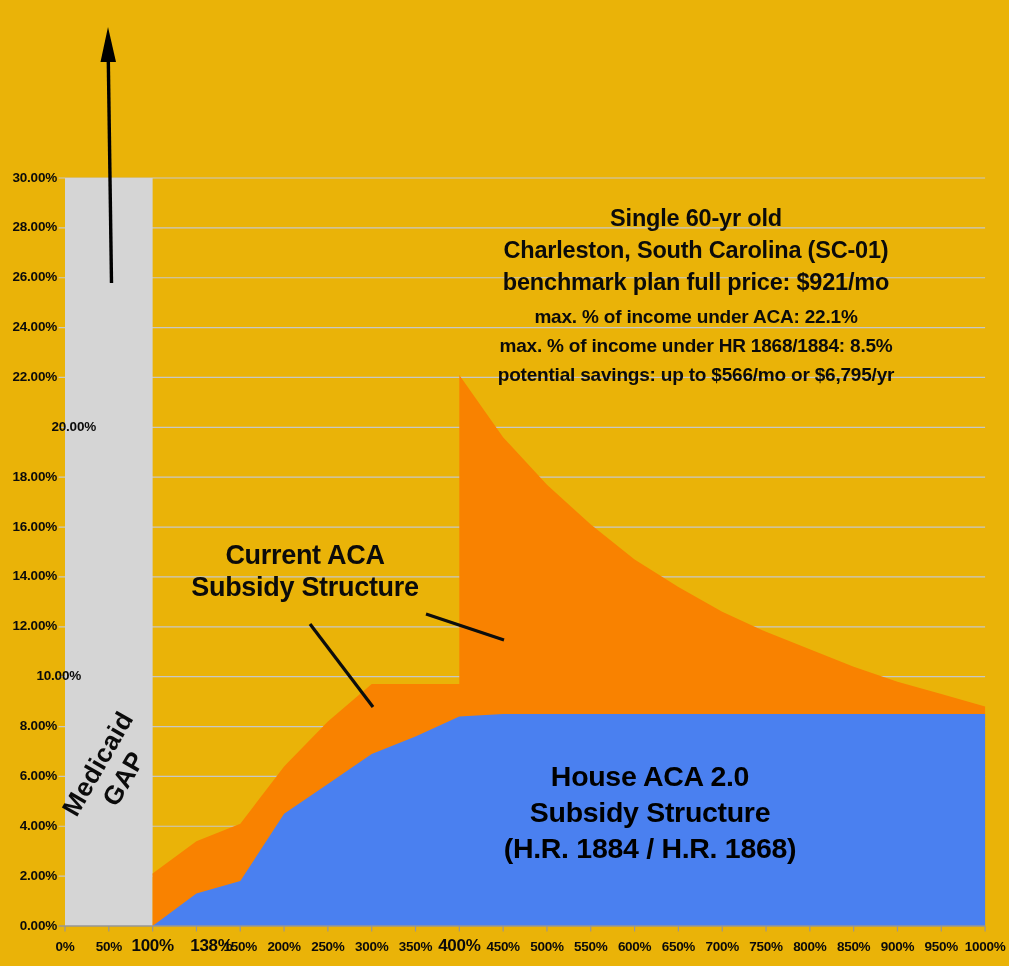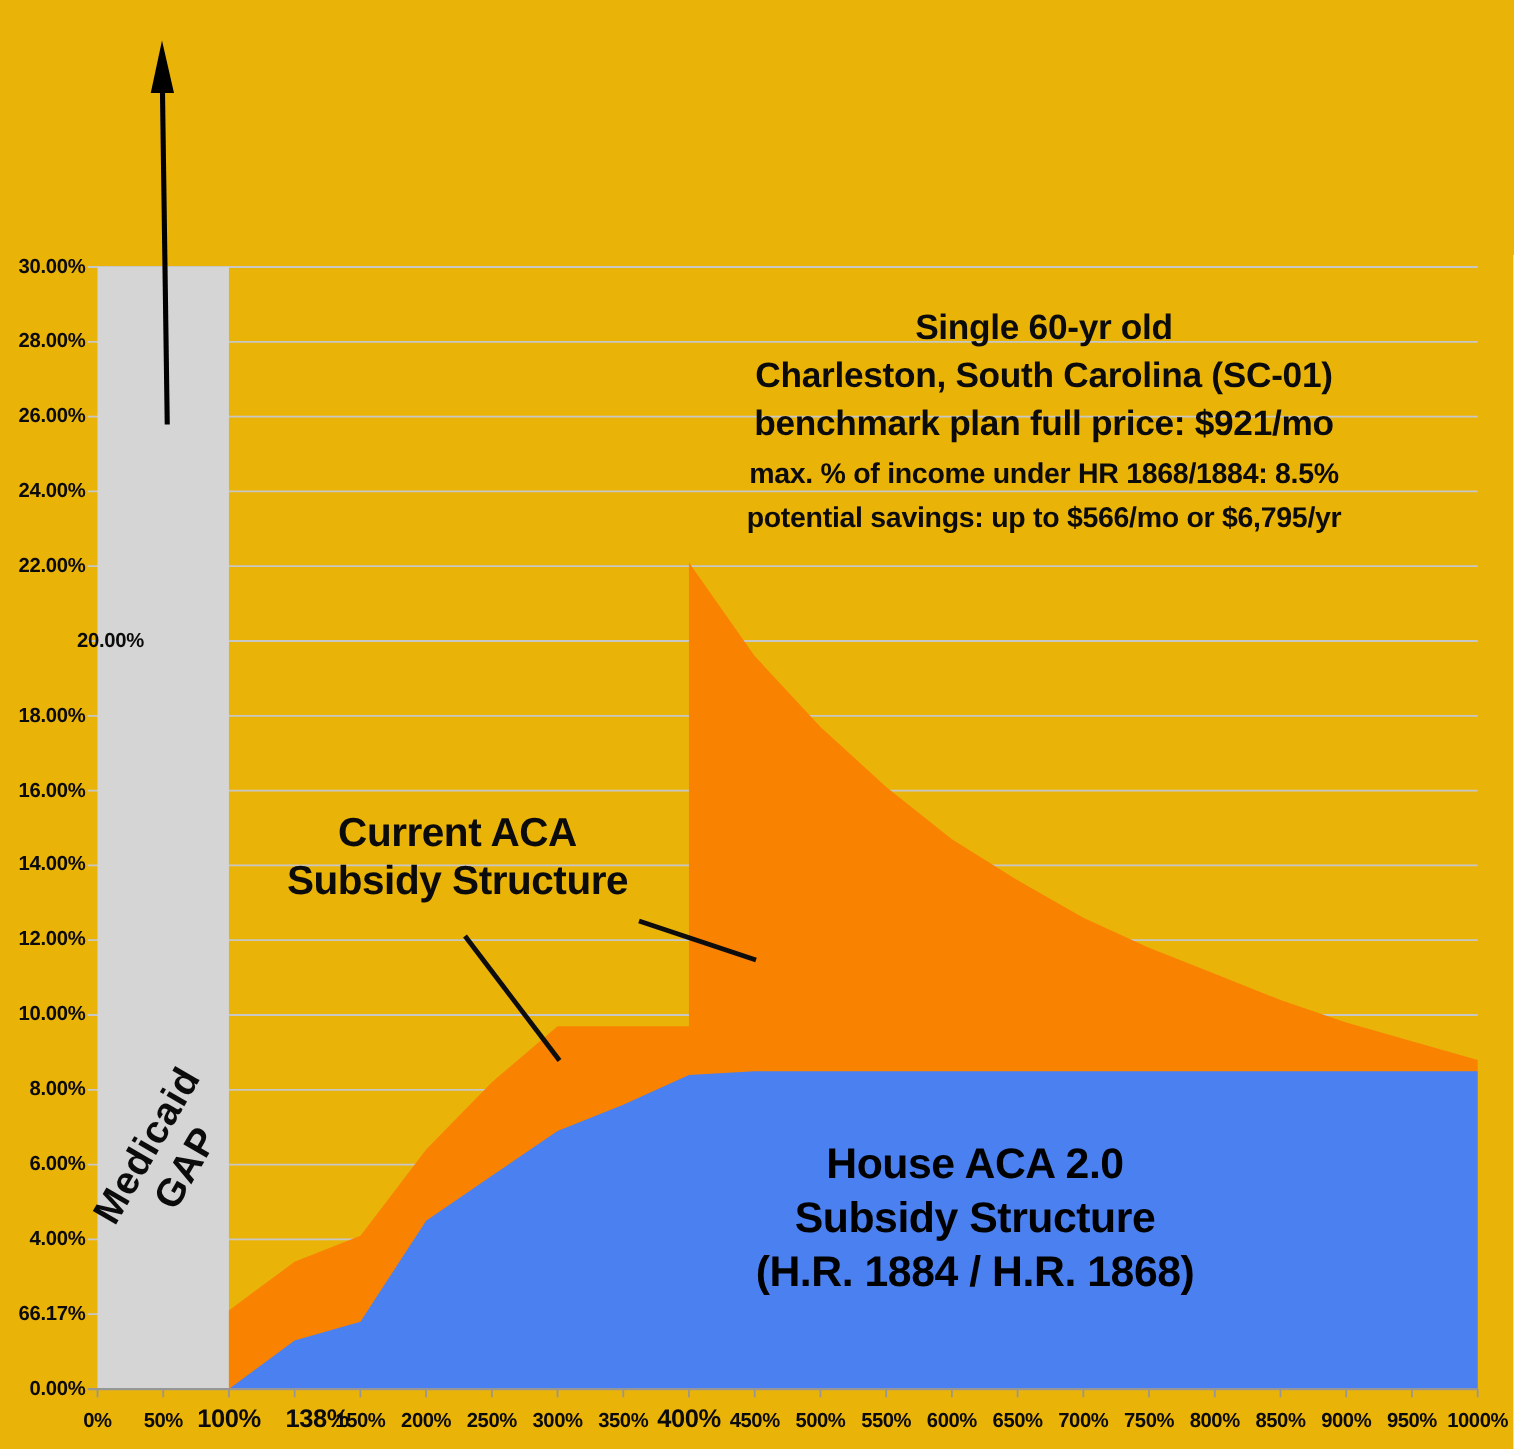--- a/index.html
+++ b/index.html
@@ -82,25 +82,25 @@
       <div class="ylab" style="top: 169.5px;">30.00%</div>
       <div class="ylab" style="top: 219.367px;">28.00%</div>
       <div class="ylab" style="top: 269.233px;">26.00%</div>
       <div class="ylab" style="top: 319.1px;">24.00%</div>
       <div class="ylab" style="top: 368.967px;">22.00%</div>
       <div class="ylab" style="top: 418.833px; padding-left: 39px;">20.00%</div>
       <div class="ylab" style="top: 468.7px;">18.00%</div>
       <div class="ylab" style="top: 518.567px;">16.00%</div>
       <div class="ylab" style="top: 568.433px;">14.00%</div>
       <div class="ylab" style="top: 618.3px;">12.00%</div>
-      <div class="ylab" style="top: 668.167px;">10.00%</div>
+      <div class="ylab" style="top: 668.167px; padding-left: 24px;">10.00%</div>
       <div class="ylab" style="top: 718.033px;">8.00%</div>
       <div class="ylab" style="top: 767.9px;">6.00%</div>
       <div class="ylab" style="top: 817.767px;">4.00%</div>
-      <div class="ylab" style="top: 867.633px;">66.17%</div>
+      <div class="ylab" style="top: 867.633px;">2.00%</div>
       <div class="ylab" style="top: 917.5px;">0.00%</div>
     </div>
   <div id="xlabels">
       <div class="xlab" style="font-size: 13.5px; left: 35px; top: 939px;">0%</div>
       <div class="xlab" style="font-size: 13.5px; left: 78.8143px; top: 939px;">50%</div>
       <div class="xlab" style="font-size: 17px; left: 122.629px; top: 935.5px;">100%</div>
       <div class="xlab" style="font-size: 17px; left: 166.443px; top: 935.5px; margin-left: 15px;">138%</div>
       <div class="xlab" style="font-size: 13.5px; left: 210.257px; top: 939px;">150%</div>
       <div class="xlab" style="font-size: 13.5px; left: 254.071px; top: 939px;">200%</div>
       <div class="xlab" style="font-size: 13.5px; left: 297.886px; top: 939px;">250%</div>
@@ -135,17 +135,18 @@
       <div>(H.R. 1884 / H.R. 1868)</div>
     </div>
 
   <div class="annot">
     <div class="big" id="annot-big">
         <div>Single 60-yr old</div>
         <div>Charleston, South Carolina (SC-01)</div>
         <div>benchmark plan full price: $921/mo</div>
       </div>
     <div class="small" id="annot-small">
+        <div>max. % of income under ACA: 22.1%</div>
         <div>max. % of income under HR 1868/1884: 8.5%</div>
         <div>potential savings: up to $566/mo or $6,795/yr</div>
       </div>
   </div>
 </div>
 
 </body></html>

